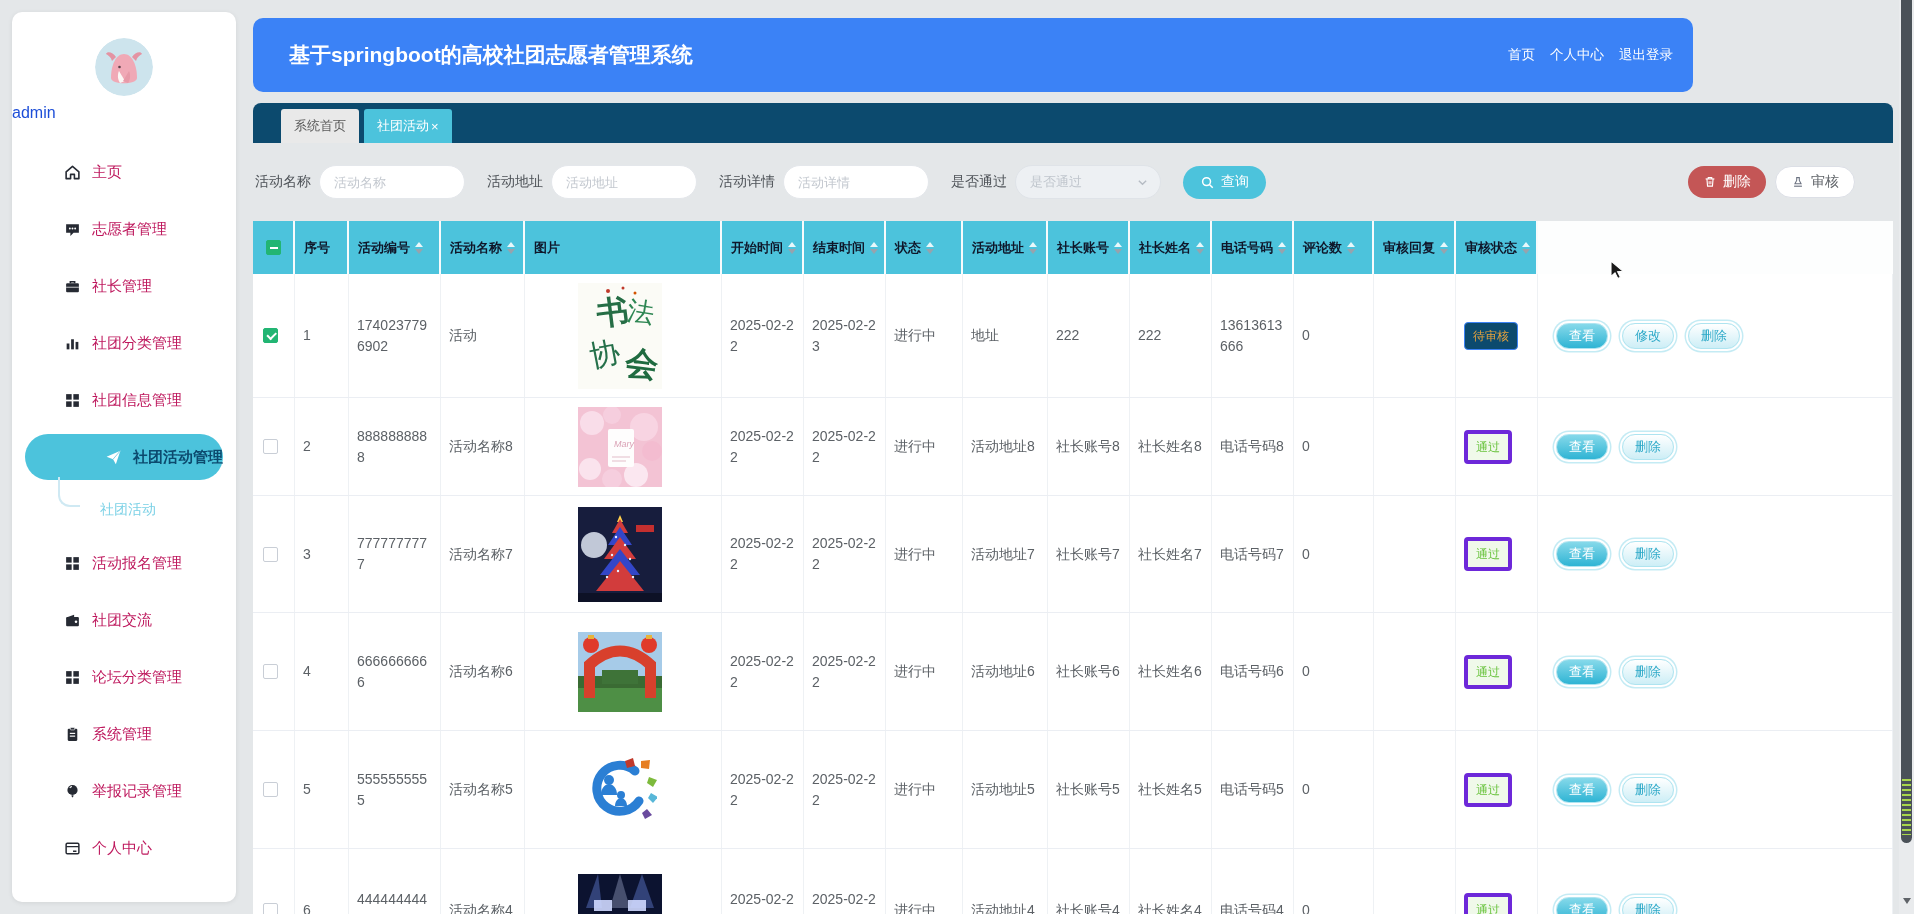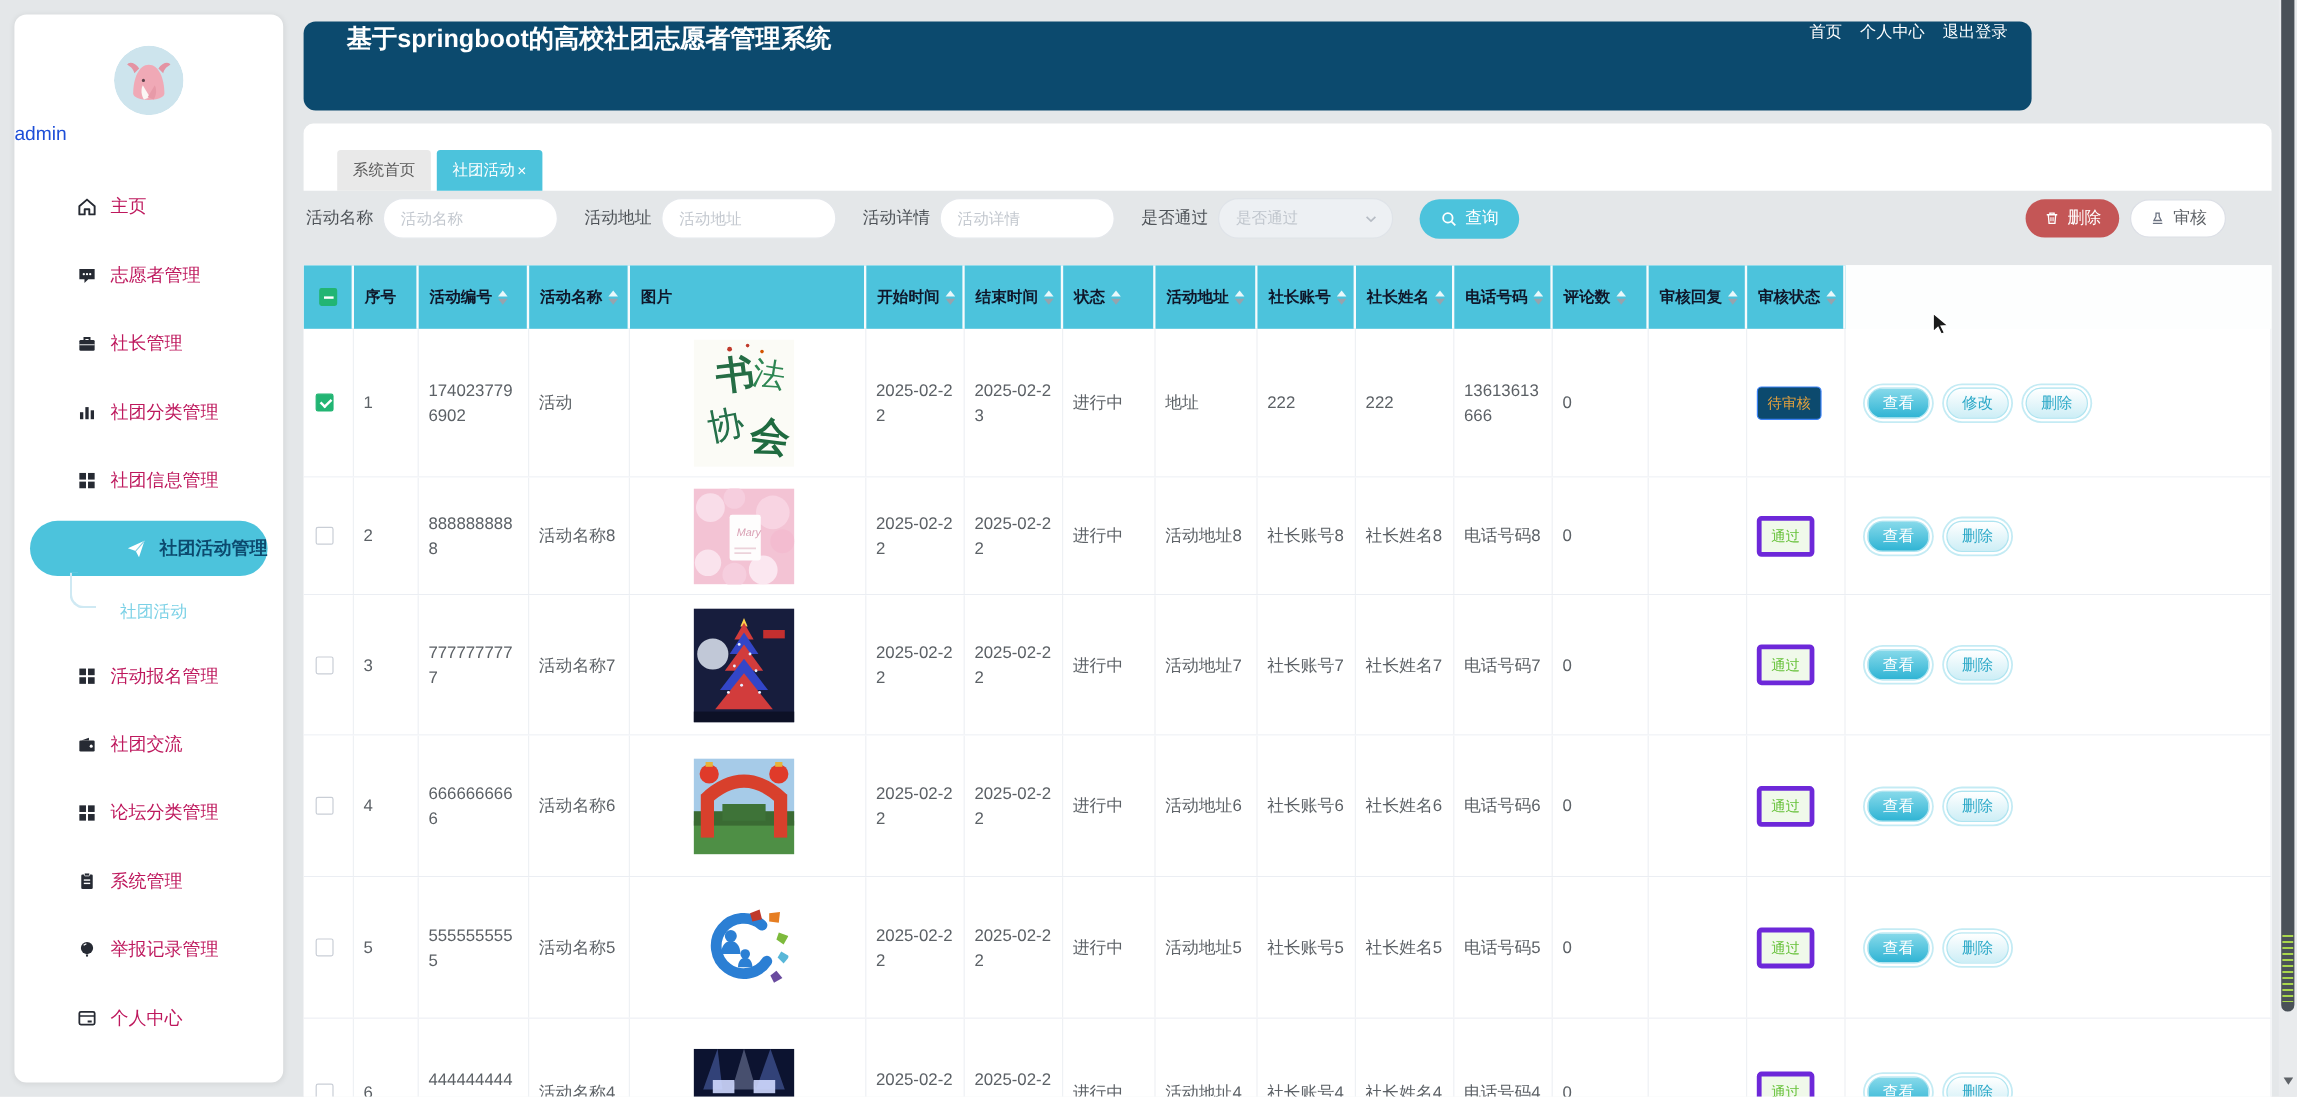--- a/index.html
+++ b/index.html
@@ -20,27 +20,27 @@
     font-size:15px;color:#be185d;cursor:pointer;box-sizing:border-box;}
   .menu-item .micon{width:17px;height:17px;display:inline-flex;}
   .menu-item .micon svg{width:17px;height:17px;}
   .menu-item.active{height:46px;margin:5px 13px;padding-left:0;justify-content:flex-end;
     background:#4cc3dc;border-radius:23px;color:#0c4a6e;font-weight:bold;}
   .menu-sub{position:relative;display:flex;align-items:center;height:50px;padding-left:88px;
     font-size:14px;color:#7bd1e6;cursor:pointer;box-sizing:border-box;}
   .menu-sub::before{content:"";position:absolute;left:46px;top:-8px;width:20px;height:28px;
     border-left:2px solid #cfe9f3;border-bottom:2px solid #cfe9f3;border-bottom-left-radius:12px;}
   
-  .topbar{position:absolute;left:253px;top:18px;width:1440px;height:74px;background:#0c4a6e;
-    border-radius:10px;display:flex;align-items:flex-start;color:#fff;box-sizing:border-box;}
+  .topbar{position:absolute;left:253px;top:18px;width:1440px;height:74px;background:#3b82f6;
+    border-radius:10px;display:flex;align-items:center;color:#fff;box-sizing:border-box;}
   .topbar .ttl{font-size:21px;font-weight:bold;margin-left:36px;flex:1;}
   .toplinks{display:flex;gap:15px;margin-right:20px;font-size:13.5px;}
   .toplinks span{cursor:pointer;}
   
-  .tabstrip{position:absolute;left:253px;top:103px;width:1640px;height:56px;background:#ffffff;
+  .tabstrip{position:absolute;left:253px;top:103px;width:1640px;height:40px;background:#0c4a6e;
     border-radius:8px 8px 0 0;box-sizing:border-box;}
   .tabs{position:absolute;left:28px;bottom:0;display:flex;gap:5px;}
   .tab{height:34px;display:flex;align-items:center;padding:0 13px;font-size:13px;
     background:#e9e9e9;color:#5a5a5a;border-radius:3px 3px 0 0;cursor:pointer;gap:2px;}
   .tab.active{background:#4cc3dc;color:#fff;}
   
   .filters{position:absolute;left:255px;top:165px;height:34px;display:flex;align-items:center;
     font-size:14px;color:#4e5358;}
   .flabel{margin-right:8px;white-space:nowrap;}
   .f-input{width:146px;height:34px;box-sizing:border-box;border:1px solid #e4e7eb;border-radius:17px;

